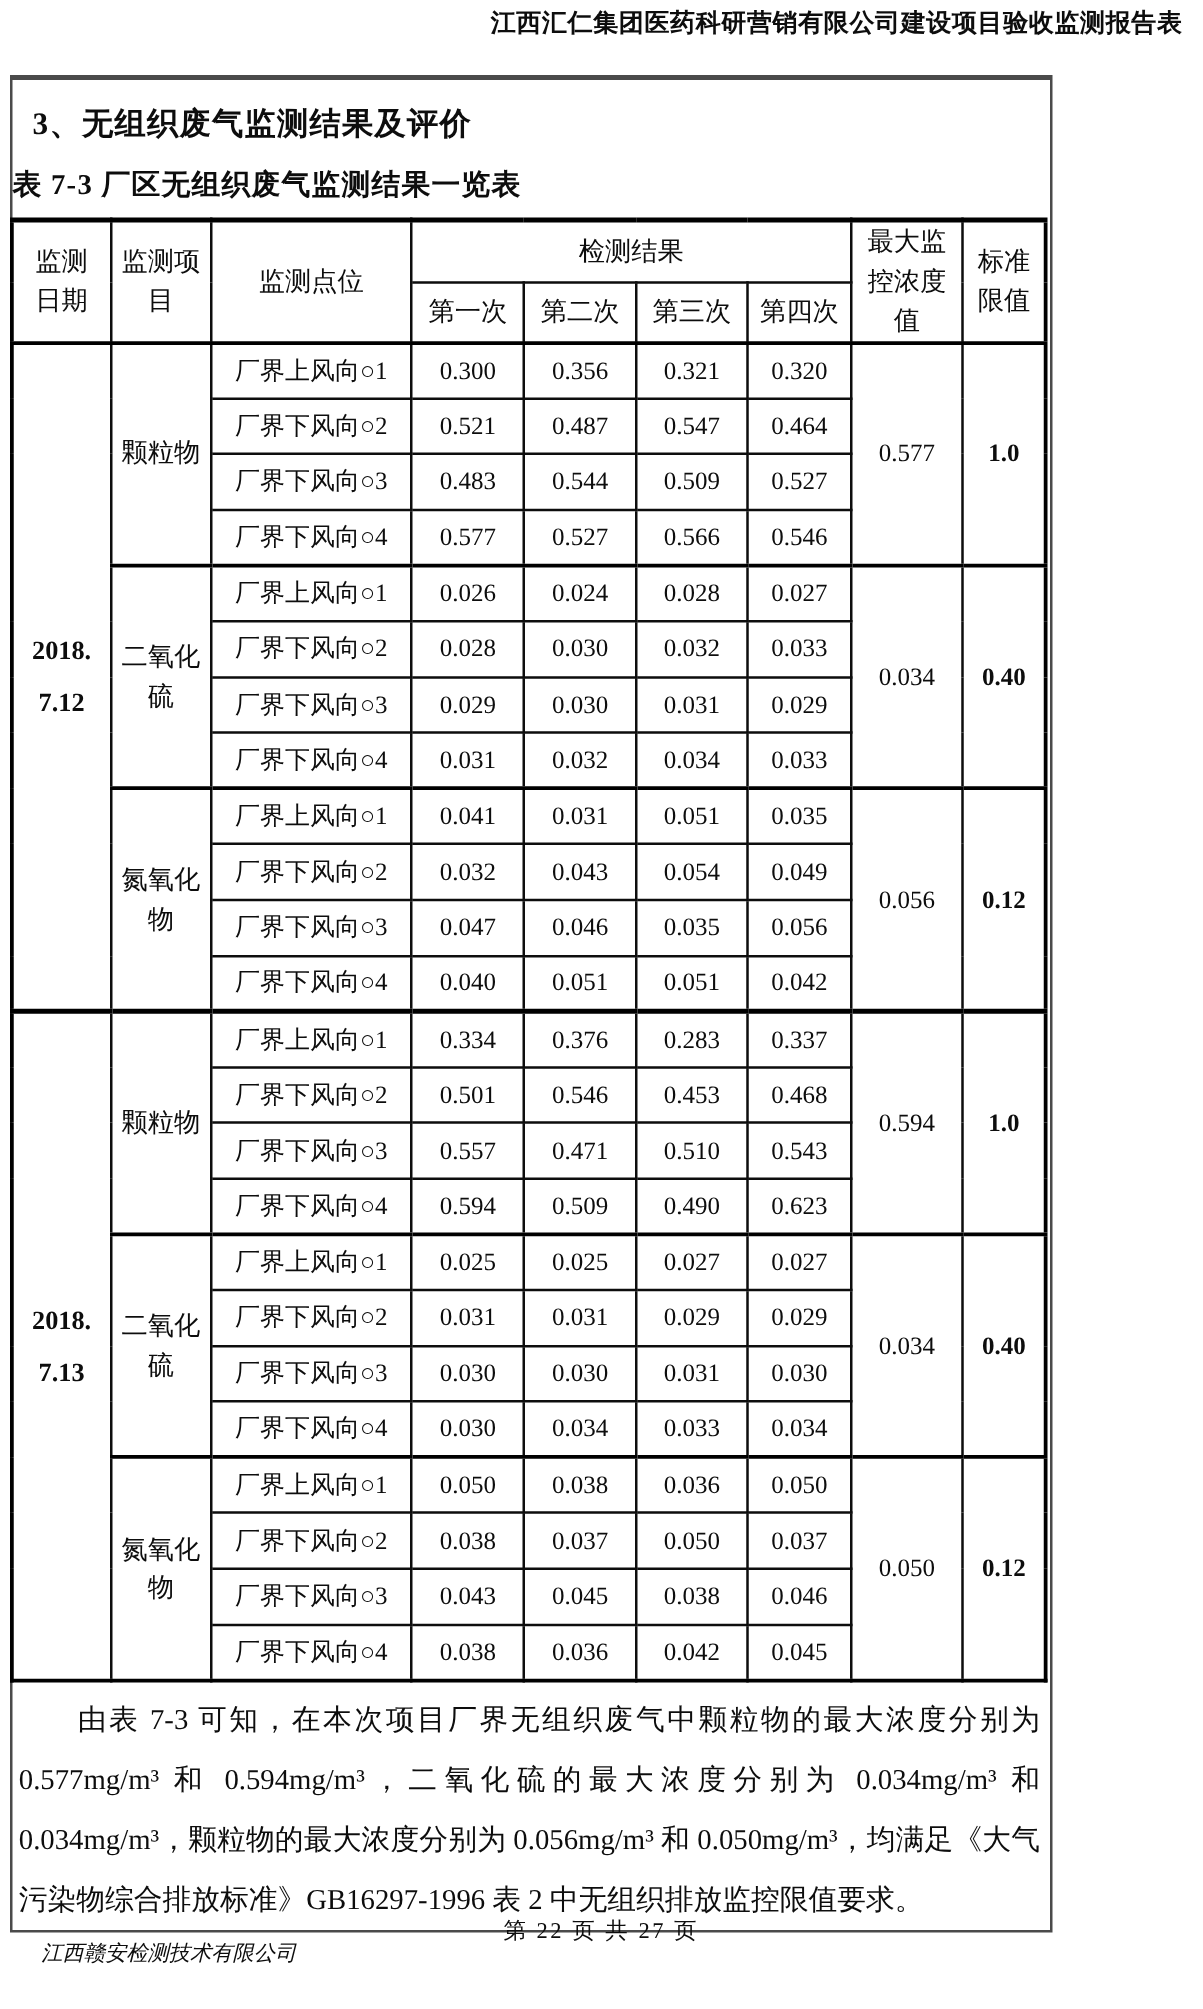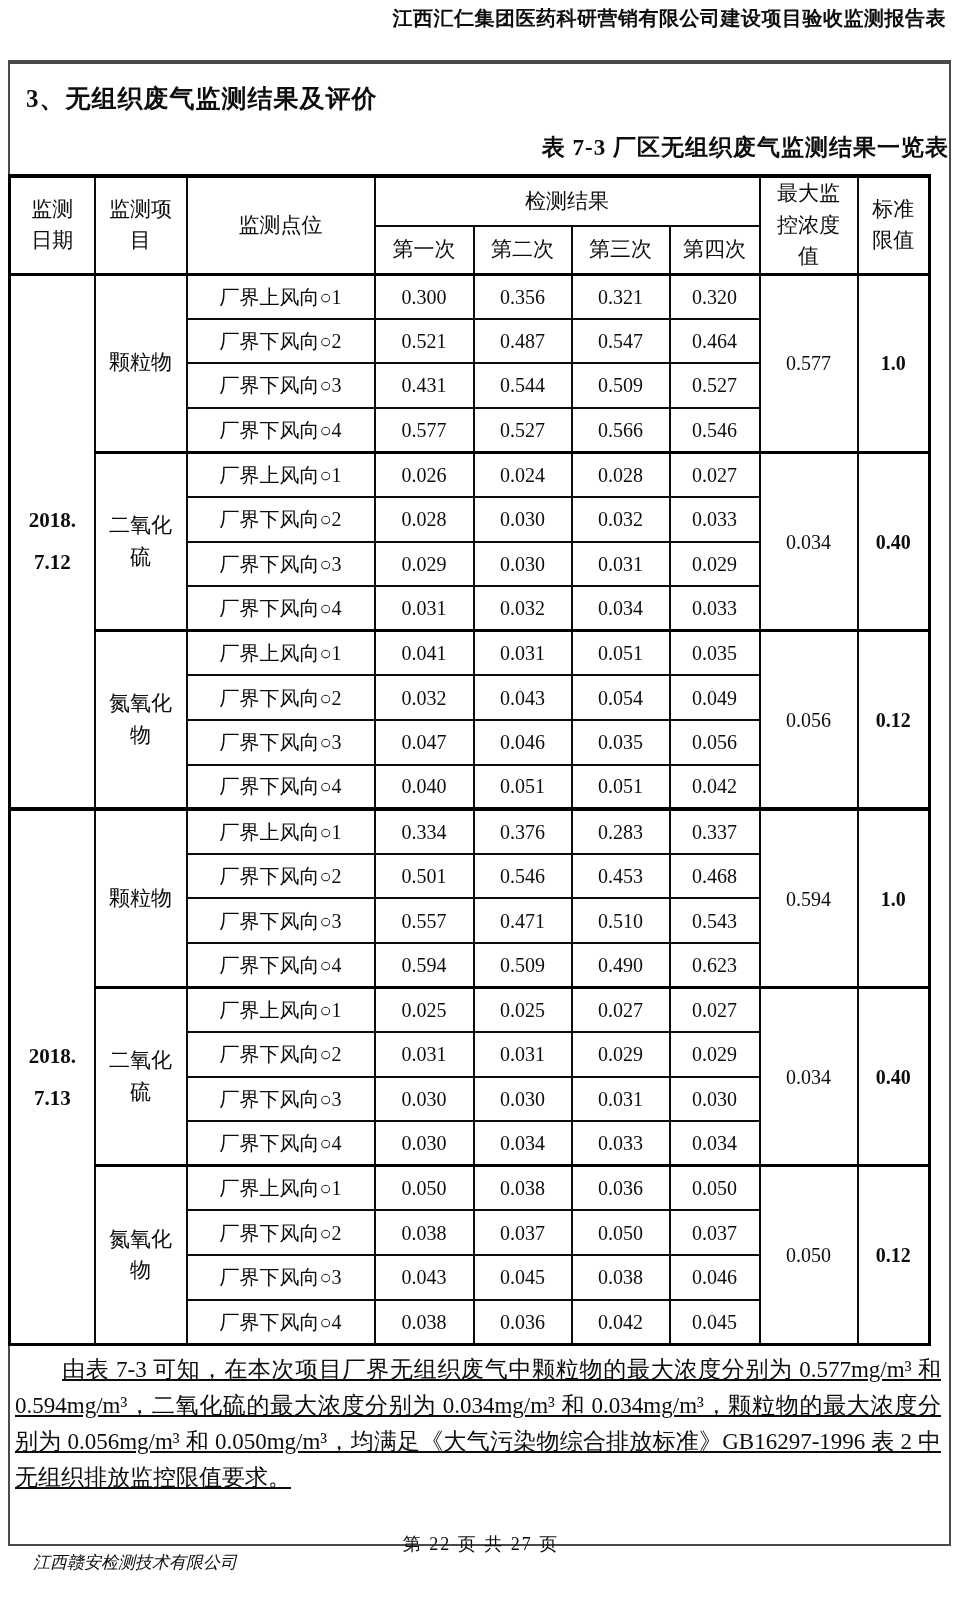--- a/index.html
+++ b/index.html
@@ -17,39 +17,39 @@
     top: 5px; right: 16px;
     font-size: 20px;
     font-weight: bold;
     letter-spacing: 0.5px;
     white-space: nowrap;
   }
 
   .doc-box {
     position: absolute;
     left: 8px; top: 60px;
-    width: 943px; height: 1486px;
+    width: 834px; height: 1486px;
     border: 2px solid #4a4a4a;
     border-top-width: 4px;
     box-sizing: border-box;
     padding-left: 40px;
   }
 
   .section-title {
     position: absolute;
     top: 18px; left: 16px;
     font-size: 25px;
     font-weight: bold;
     letter-spacing: 1px;
   }
 
   .table-title {
     position: absolute;
     top: 68px; left: 0; right: 0;
-    text-align: right;
+    text-align: left;
     font-size: 23px;
     font-weight: bold;
     letter-spacing: 1px;
   }
 
   table.mon-table {
     position: absolute;
     left: -2px; top: 110px;
     border-collapse: collapse;
     table-layout: fixed;
@@ -75,25 +75,24 @@
   td.pollutant-cell { font-size: 21px !important; }
   td.point-cell { font-size: 20px !important; }
   td.limit-cell { font-weight: bold; }
   tr.group-sep td { border-top: 3px solid #000; }
   tr.date-sep td { border-top: 4px solid #000; }
 
   .summary {
     position: absolute;
     top: 1288px; left: 5px; right: 8px;
     font-size: 23px;
-    line-height: 36px;
+    line-height: 48px;
     text-align: justify;
     text-indent: 2.05em;
     margin: 0;
-    text-decoration: underline;
   }
 
   .footer-company {
     position: absolute;
     top: 1551px; left: 33px;
     font-size: 17px;
     font-style: italic;
   }
   .footer-page {
     position: absolute;
@@ -160,21 +159,21 @@
         </tr>
         <tr>
           <td class="point-cell">厂界下风向○2</td>
           <td class="result-cell">0.521</td>
           <td class="result-cell">0.487</td>
           <td class="result-cell">0.547</td>
           <td class="result-cell">0.464</td>
         </tr>
         <tr>
           <td class="point-cell">厂界下风向○3</td>
-          <td class="result-cell">0.431</td>
+          <td class="result-cell">0.483</td>
           <td class="result-cell">0.544</td>
           <td class="result-cell">0.509</td>
           <td class="result-cell">0.527</td>
         </tr>
         <tr>
           <td class="point-cell">厂界下风向○4</td>
           <td class="result-cell">0.577</td>
           <td class="result-cell">0.527</td>
           <td class="result-cell">0.566</td>
           <td class="result-cell">0.546</td>

